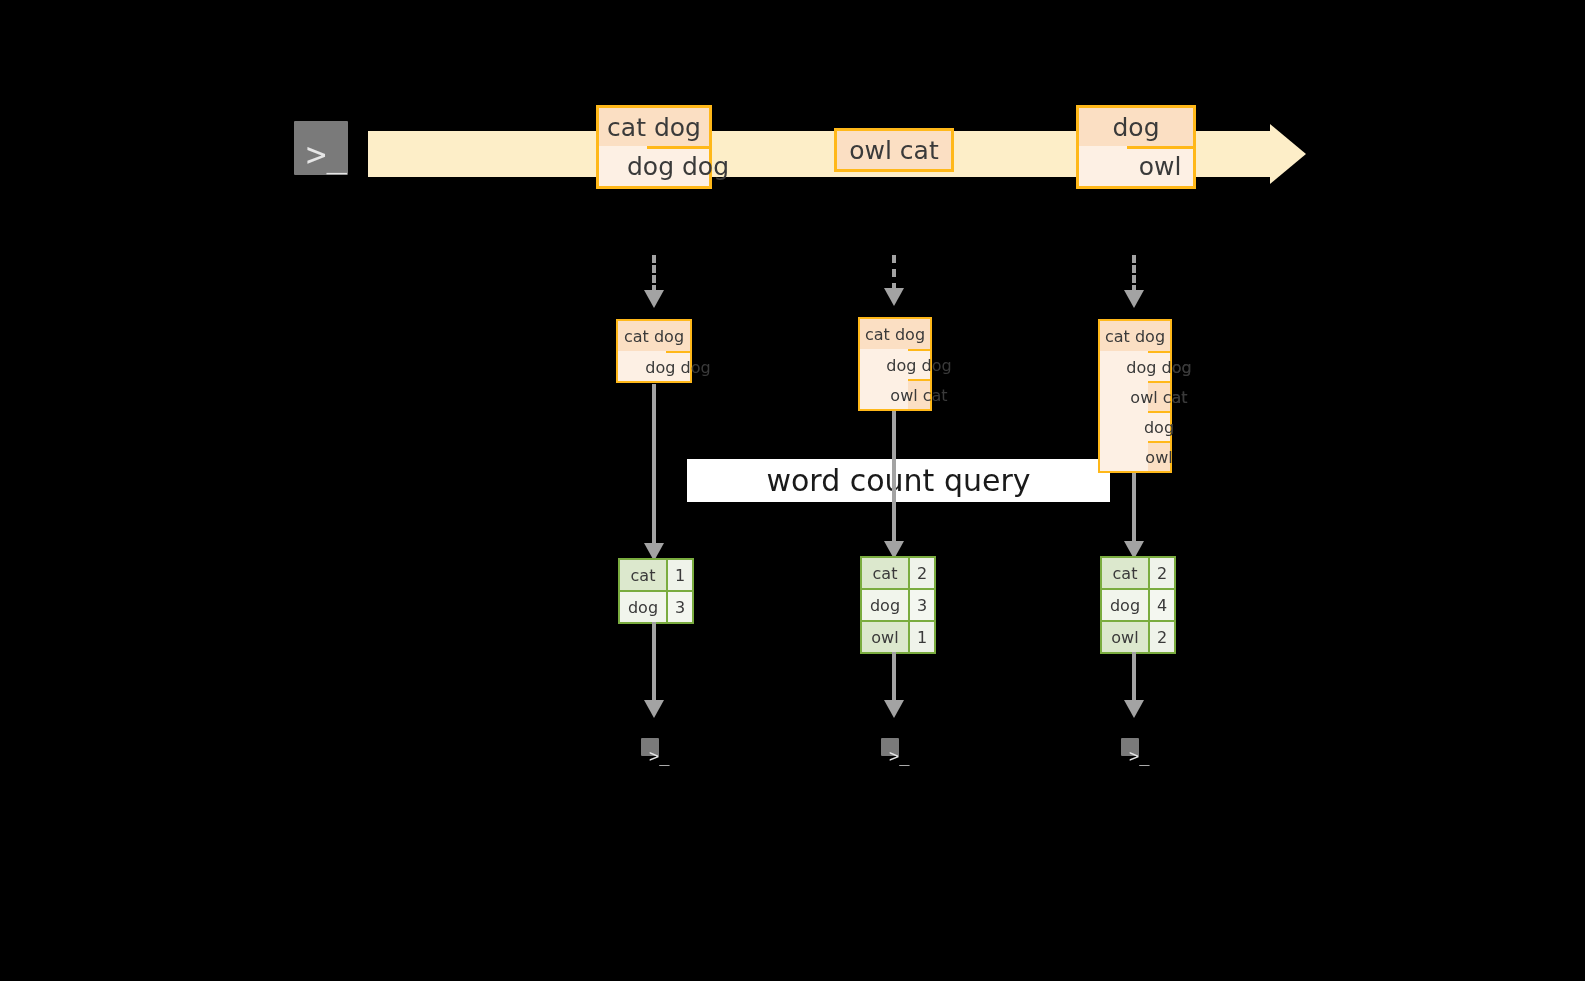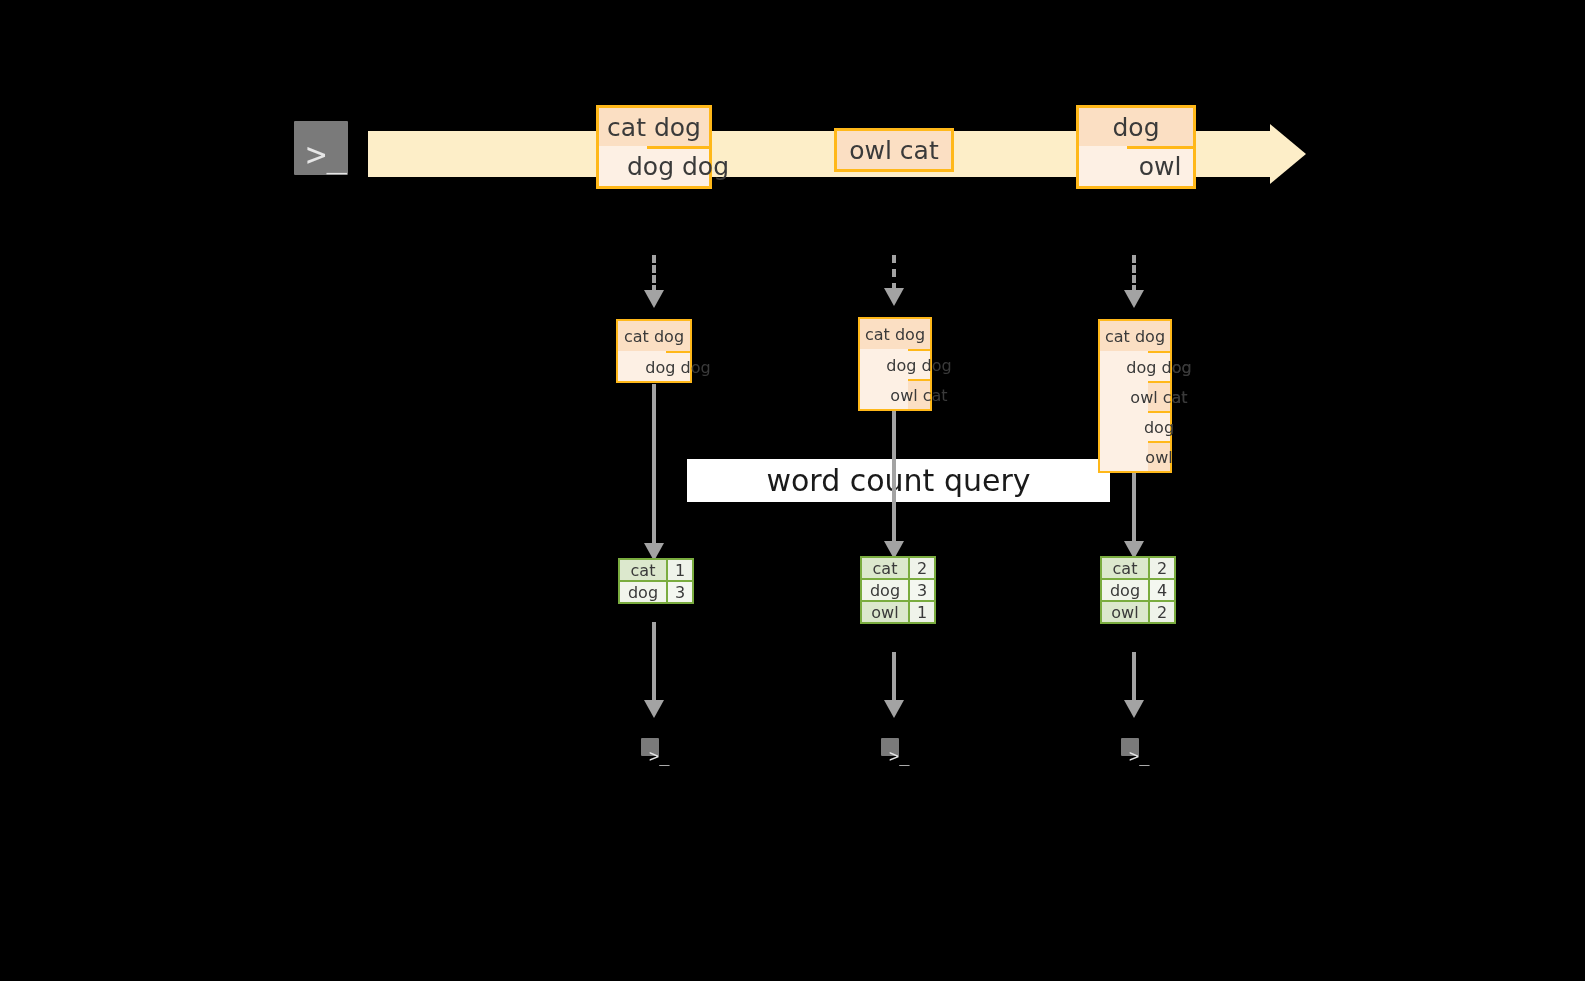--- a/index.html
+++ b/index.html
@@ -99,21 +99,21 @@
   .gbox {
     position: absolute;
     box-sizing: border-box;
     border: 2px solid #7aac3f;
     background: #eef3e7;
     display: flex;
     flex-direction: column;
   }
   .grow {
     display: flex;
-    height: 20px;
+    height: 30px;
   }
   .grow + .grow { border-top: 2px solid #7aac3f; }
   .gcell {
     box-sizing: border-box;
     display: flex;
     align-items: center;
     justify-content: center;
     font-size: 16px;
     color: #3a3a3a;
   }

